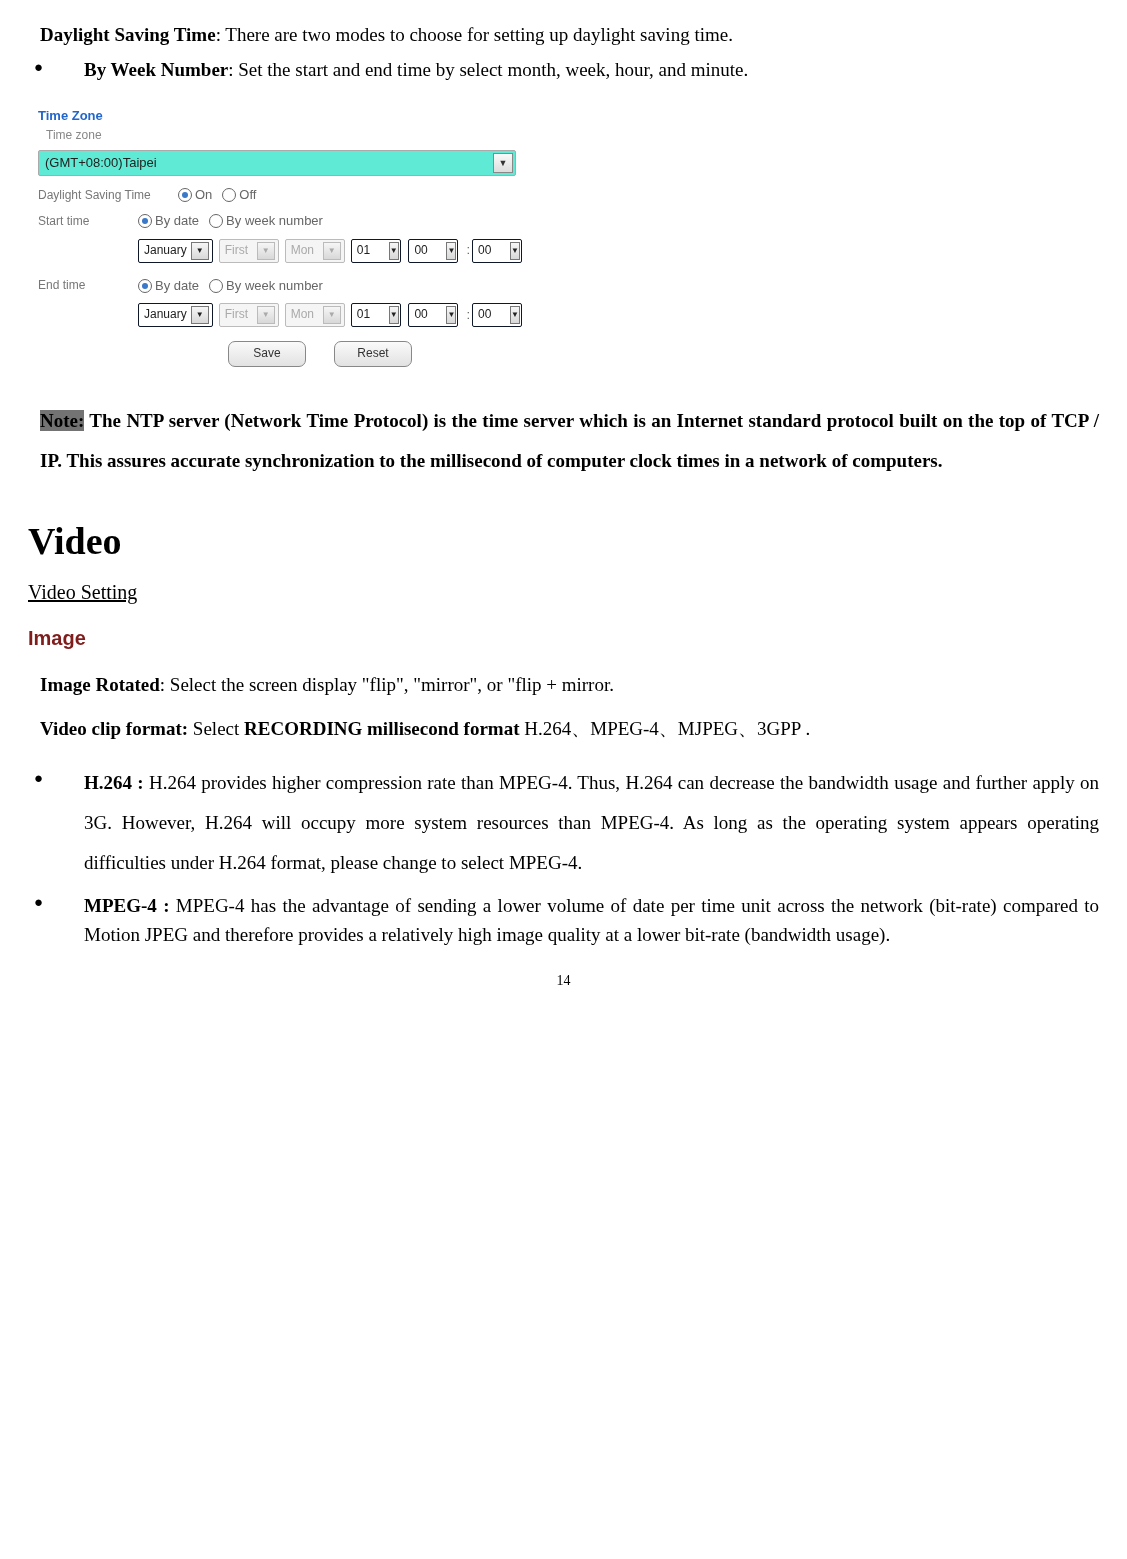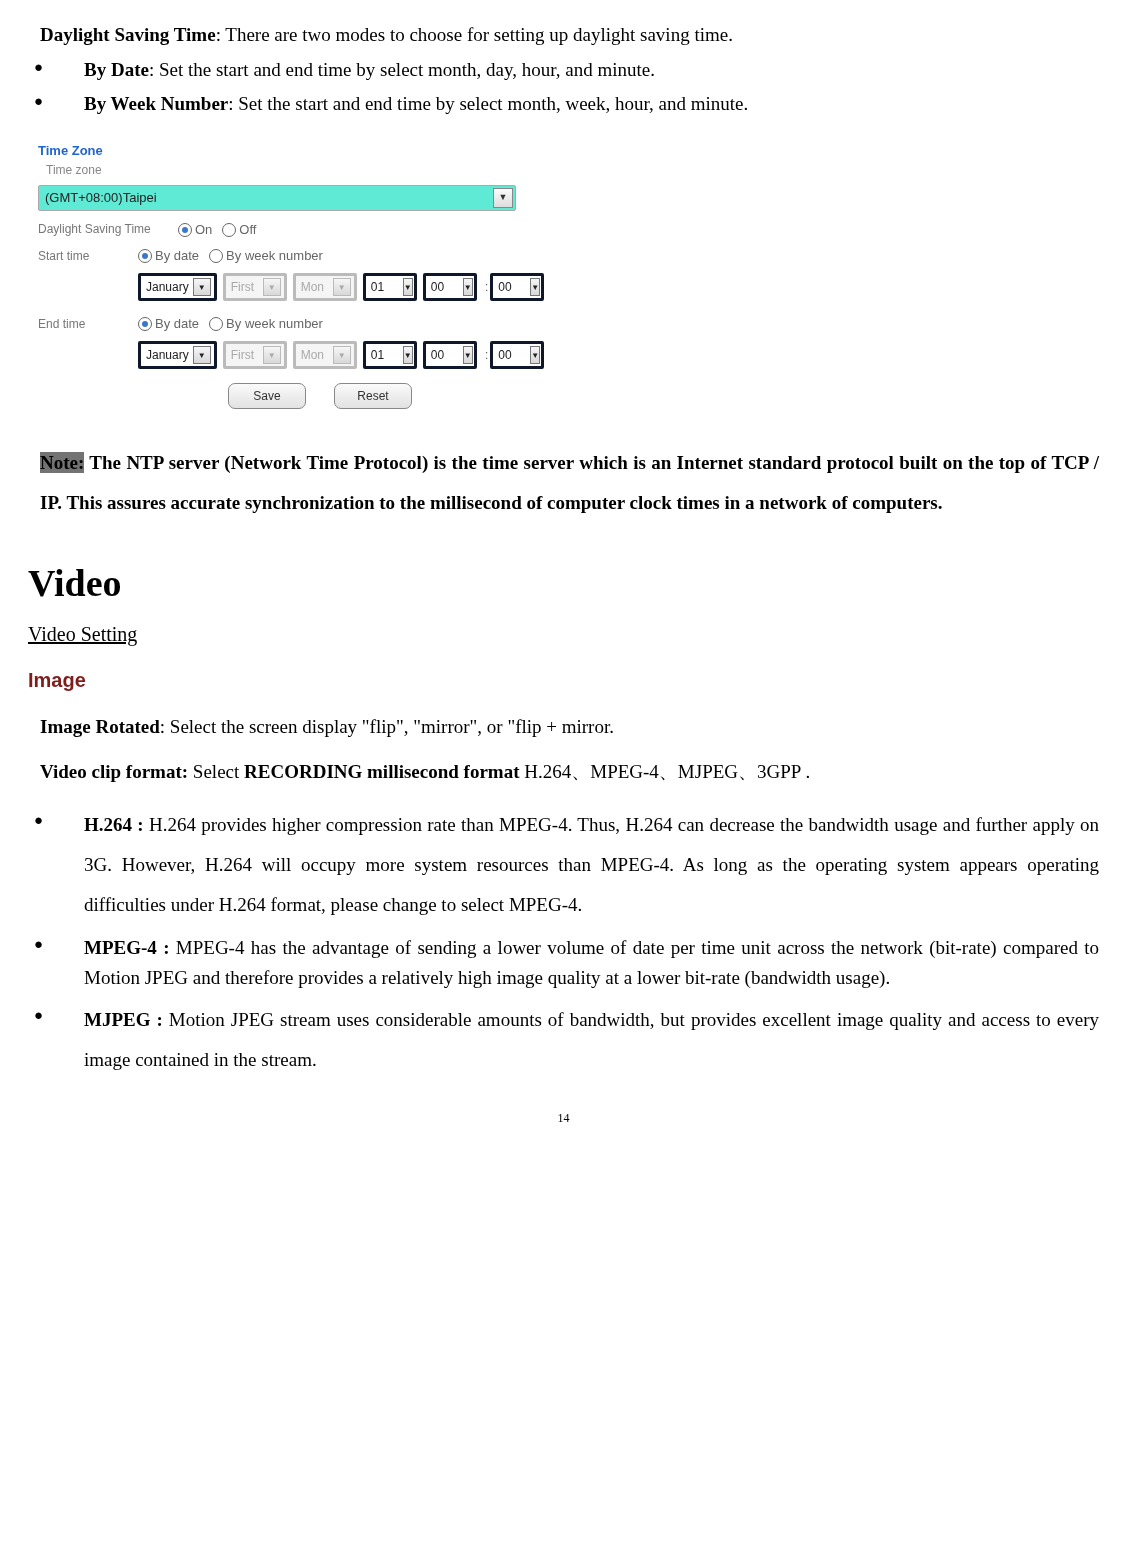--- a/index.html
+++ b/index.html
@@ -51,21 +51,21 @@
   .figure .radio { display: inline-flex; align-items: center; margin-right: 10px; }
   .figure .radio .dot {
     width: 12px; height: 12px; border: 1px solid #666; border-radius: 50%;
     display: inline-flex; align-items: center; justify-content: center; margin-right: 3px;
     background: #fff;
   }
   .figure .radio .dot.checked::after {
     content: ""; width: 6px; height: 6px; background: #3a78c8; border-radius: 50%;
   }
   .figure .sel {
-    height: 22px; border: 3px solid #0f172a; background: #fff;
+    height: 22px; border: 1px solid #0f172a; background: #fff;
     display: inline-flex; align-items: center; padding: 0 3px 0 5px;
     margin-right: 6px; font-size: 12px; color: #222; border-radius: 2px;
   }
   .figure .sel.disabled { color: #aaa; border-color: #bbb; background: #f5f5f5; }
   .figure .sel .txt { min-width: 28px; }
   .figure .sel .btn {
     width: 16px; height: 16px; border: 1px solid #777;
     background: linear-gradient(#f6f6f6,#d8d8d8);
     display: inline-flex; align-items: center; justify-content: center;
     font-size: 8px; margin-left: 4px;
@@ -77,36 +77,33 @@
   .figure .pushbtn {
     border: 1px solid #888; background: linear-gradient(#fafafa,#e2e2e2);
     height: 24px; min-width: 56px; padding: 0 10px; font-size: 12px;
     color: #333; display: inline-flex; align-items: center; justify-content: center;
     border-radius: 7px;
   }
   h1 { font-size: 38px; font-weight: bold; margin: 34px 0 10px 0; }
   .link-u { text-decoration: underline; font-size: 20px; display: inline-block; margin-bottom: 18px; }
   .grey-sub { font-family: Arial, sans-serif; color: #7f1d1d; font-size: 20px; font-weight: bold; margin-bottom: 20px; }
   .spacer { height: 18px; }
-  .page-num { text-align: center; font-size: 12px; margin-top: 30px; }
+  .page-num { text-align: center; font-size: 14px; margin-top: 22px; }
   .format-list > li { margin-bottom: 20px; }
 </style>
 </head>
 <body>
 
 
 
 
 <p>
   <span class="bold">Daylight Saving Time</span><span>: There are two modes to choose for setting up daylight saving time.</span>
 </p>
 <ul class="bullets">
-  <li>
-    <span class="bold">By Date</span><span>: Set the start and end time by select month, day, hour, and minute.</span>
-  </li>
   <li>
     <span class="bold">By Week Number</span><span>: Set the start and end time by select month, week, hour, and minute.</span>
   </li>
 </ul>
 
 
 <div class="figure">
   <div class="section-title">Time Zone</div>
   <div class="subtitle">Time zone</div>
   <div class="tz-select">
@@ -232,21 +229,18 @@
   <span class="bold">Video clip format: </span><span>Select </span><span class="bold">RECORDING millisecond format</span><span> H.264、MPEG-4、MJPEG、3GPP .</span>
 </p>
 
 <ul class="bullets format-list">
   <li class="justify loose">
     <span class="bold">H.264 :</span><span> H.264 provides higher compression rate than MPEG-4. Thus, H.264 can decrease the bandwidth usage and further apply on 3G. However, H.264 will occupy more system resources than MPEG-4. As long as the operating system appears operating difficulties under H.264 format, please change to select MPEG-4.</span>
   </li>
   <li class="justify" style="line-height:1.55">
     <span class="bold">MPEG-4 :</span><span> MPEG-4 has the advantage of sending a lower volume of date per time unit across the network (bit-rate) compared to Motion JPEG and therefore provides a relatively high image quality at a lower bit-rate (bandwidth usage).</span>
   </li>
-  <li class="justify loose">
-    <span class="bold">MJPEG :</span><span> Motion JPEG stream uses considerable amounts of bandwidth, but provides excellent image quality and access to every image contained in the stream.</span>
-  </li>
 </ul>
 
 <div class="page-num">14</div>
 
 
 
 
 </body></html>

